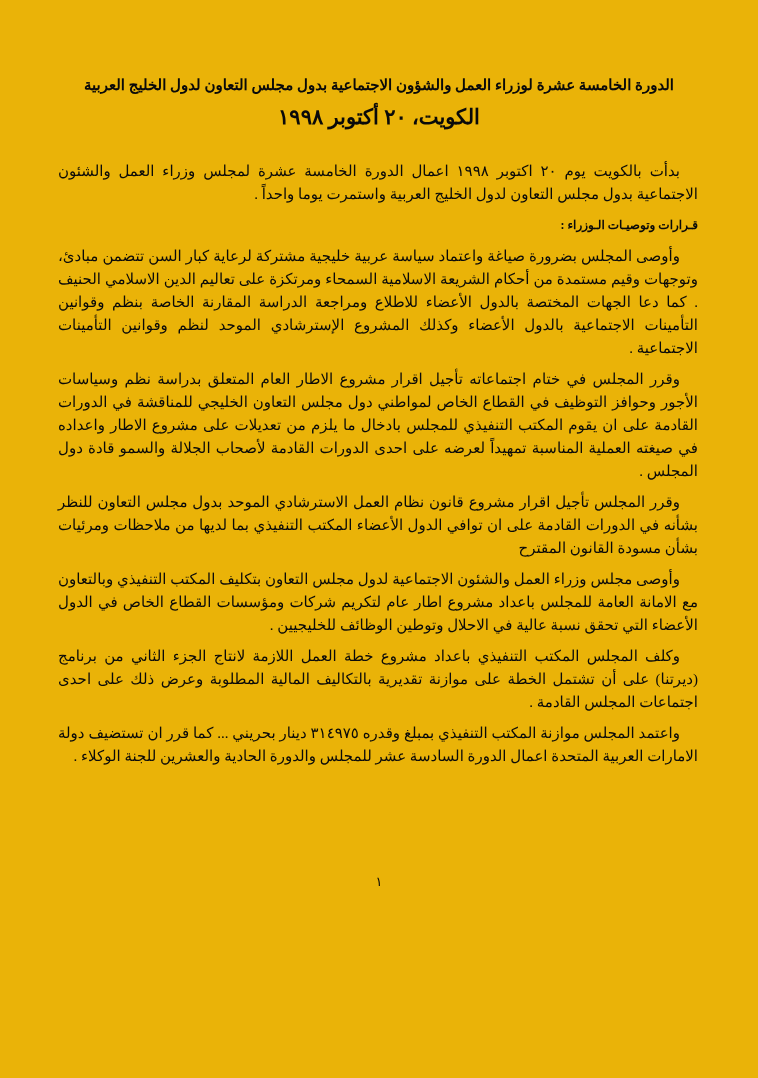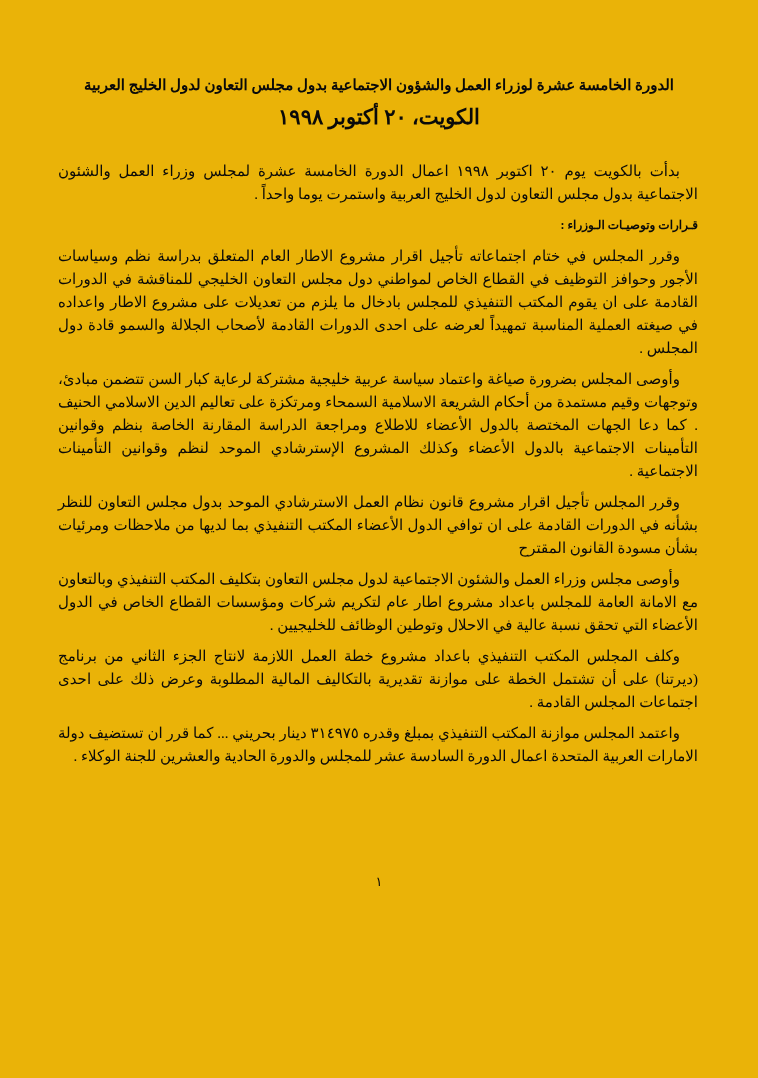--- a/index.html
+++ b/index.html
@@ -72,23 +72,23 @@
   <header class="doc-title">
     <div class="title-line1">الدورة الخامسة عشرة لوزراء العمل والشؤون الاجتماعية بدول مجلس التعاون لدول الخليج العربية</div>
     <div class="title-line2">الكويت، ٢٠ أكتوبر ١٩٩٨</div>
   </header>
 
   <main class="doc-body">
     <p>بدأت بالكويت يوم ٢٠ اكتوبر ١٩٩٨ اعمال الدورة الخامسة عشرة لمجلس وزراء العمل والشئون الاجتماعية بدول مجلس التعاون لدول الخليج العربية واستمرت يوما واحداً .</p>
 
     <h2 class="section-heading">قـرارات وتوصيـات الـوزراء :</h2>
 
+    <p>وأوصى المجلس بضرورة صياغة واعتماد سياسة عربية خليجية مشتركة لرعاية كبار السن تتضمن مبادئ، وتوجهات وقيم مستمدة من أحكام الشريعة الاسلامية السمحاء ومرتكزة على تعاليم الدين الاسلامي الحنيف . كما دعا الجهات المختصة بالدول الأعضاء للاطلاع ومراجعة الدراسة المقارنة الخاصة بنظم وقوانين التأمينات الاجتماعية بالدول الأعضاء وكذلك المشروع الإسترشادي الموحد لنظم وقوانين التأمينات الاجتماعية .</p>
+
     <p>وقرر المجلس في ختام اجتماعاته تأجيل اقرار مشروع الاطار العام المتعلق بدراسة نظم وسياسات الأجور وحوافز التوظيف في القطاع الخاص لمواطني دول مجلس التعاون الخليجي للمناقشة في الدورات القادمة على ان يقوم المكتب التنفيذي للمجلس بادخال ما يلزم من تعديلات على مشروع الاطار واعداده في صيغته العملية المناسبة تمهيداً لعرضه على احدى الدورات القادمة لأصحاب الجلالة والسمو قادة دول المجلس .</p>
-
-    <p>وأوصى المجلس بضرورة صياغة واعتماد سياسة عربية خليجية مشتركة لرعاية كبار السن تتضمن مبادئ، وتوجهات وقيم مستمدة من أحكام الشريعة الاسلامية السمحاء ومرتكزة على تعاليم الدين الاسلامي الحنيف . كما دعا الجهات المختصة بالدول الأعضاء للاطلاع ومراجعة الدراسة المقارنة الخاصة بنظم وقوانين التأمينات الاجتماعية بالدول الأعضاء وكذلك المشروع الإسترشادي الموحد لنظم وقوانين التأمينات الاجتماعية .</p>
 
     <p>وقرر المجلس تأجيل اقرار مشروع قانون نظام العمل الاسترشادي الموحد بدول مجلس التعاون للنظر بشأنه في الدورات القادمة على ان توافي الدول الأعضاء المكتب التنفيذي بما لديها من ملاحظات ومرئيات بشأن مسودة القانون المقترح</p>
 
     <p>وأوصى مجلس وزراء العمل والشئون الاجتماعية لدول مجلس التعاون بتكليف المكتب التنفيذي وبالتعاون مع الامانة العامة للمجلس باعداد مشروع اطار عام لتكريم شركات ومؤسسات القطاع الخاص في الدول الأعضاء التي تحقق نسبة عالية في الاحلال وتوطين الوظائف للخليجيين .</p>
 
     <p>وكلف المجلس المكتب التنفيذي باعداد مشروع خطة العمل اللازمة لانتاج الجزء الثاني من برنامج (ديرتنا) على أن تشتمل الخطة على موازنة تقديرية بالتكاليف المالية المطلوبة وعرض ذلك على احدى اجتماعات المجلس القادمة .</p>
 
     <p>واعتمد المجلس موازنة المكتب التنفيذي بمبلغ وقدره ٣١٤٩٧٥ دينار بحريني ... كما قرر ان تستضيف دولة الامارات العربية المتحدة اعمال الدورة السادسة عشر للمجلس والدورة الحادية والعشرين للجنة الوكلاء .</p>
   </main>
 

